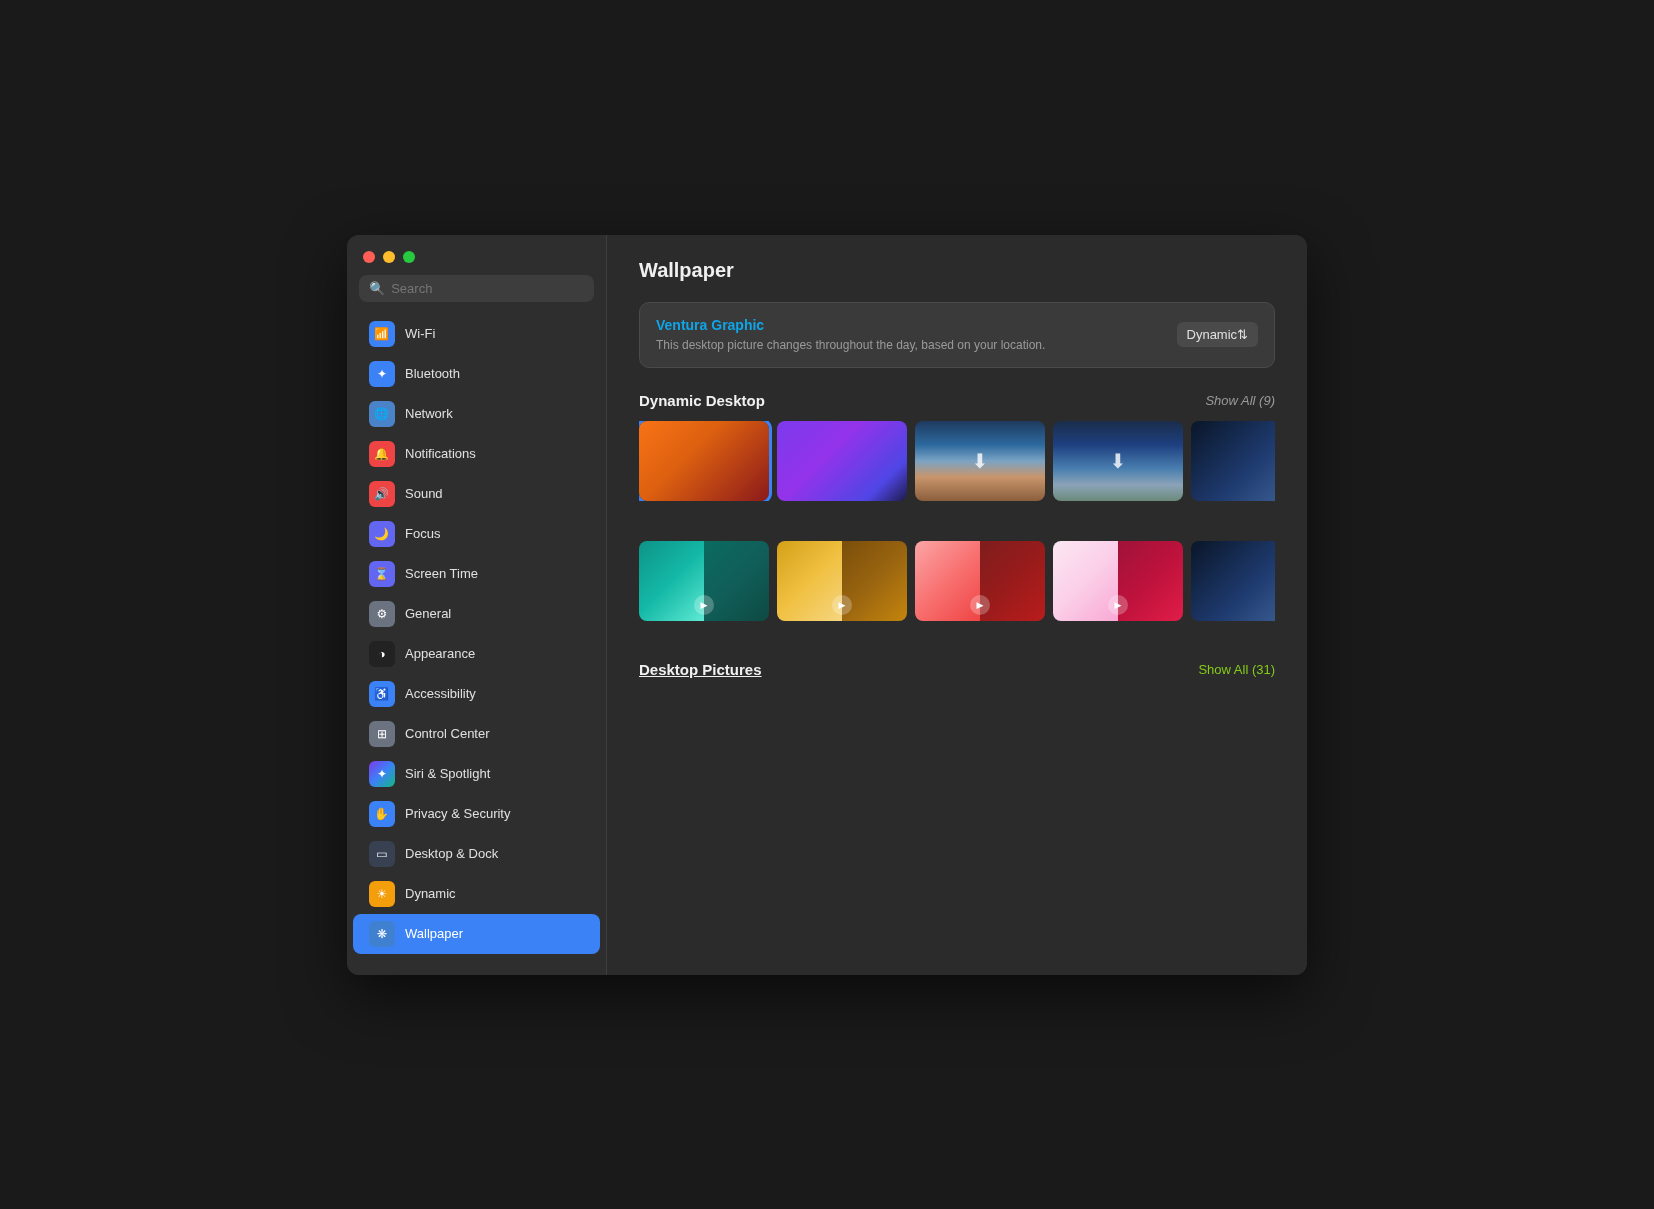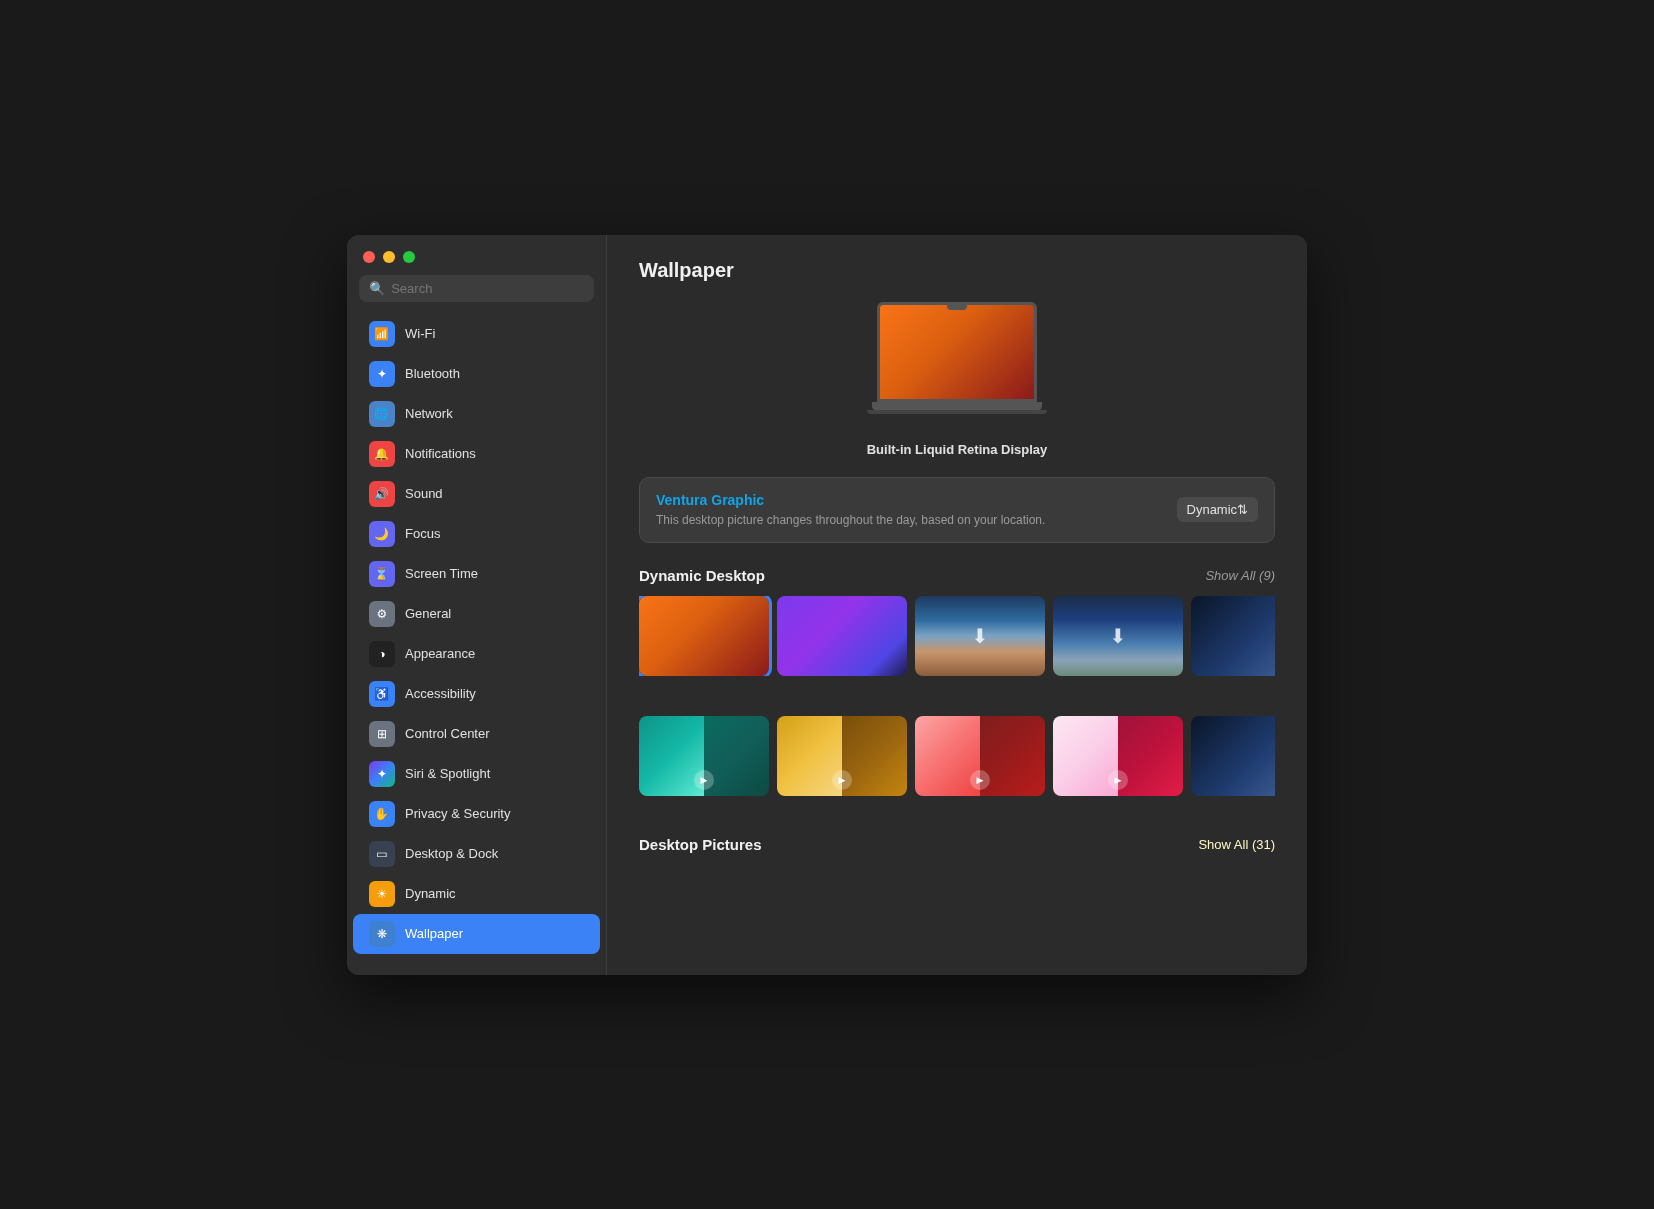--- a/index.html
+++ b/index.html
@@ -365,25 +365,26 @@
       display: flex;
       justify-content: space-between;
       align-items: center;
       margin-top: 4px;
     }
 
     .section-bottom-title {
       font-size: 15px;
       font-weight: 600;
       color: #f0f0f0;
+      text-decoration: underline;
     }
 
     .section-bottom-show {
       font-size: 13px;
-      color: #fef9c3;
+      color: #84cc16;
     }
   </style>
 </head>
 <body>
 
 <div class="window">
 
   <div class="sidebar">
     <div class="titlebar">
       <div class="traffic-light tl-close"></div>
@@ -460,31 +461,20 @@
         <div class="sidebar-item active">
           <div class="sidebar-icon" style="background: rgb(64, 128, 208); font-size: 12px; color: white;">❋</div>
           <span class="sidebar-label">Wallpaper</span>
         </div>
       </div>
   </div>
 
   <div class="main-content">
     <div class="page-title">Wallpaper</div>
 
-    <div class="display-preview">
-      <div class="laptop-container">
-        <div class="laptop-screen">
-          <div class="laptop-notch"></div>
-          <div class="laptop-wallpaper th-ventura-orange"></div>
-        </div>
-        <div class="laptop-base"></div>
-        <div class="laptop-feet"></div>
-      </div>
-      <div class="display-label">Built-in Liquid Retina Display</div>
-    </div>
 
     <div class="wallpaper-card">
       <div class="wallpaper-info">
         <h3>Ventura Graphic</h3>
         <p>This desktop picture changes throughout the day, based on your location.</p>
       </div>
       <div class="wallpaper-mode">
         <span>Dynamic</span>
         <span>⇅</span>
       </div>

